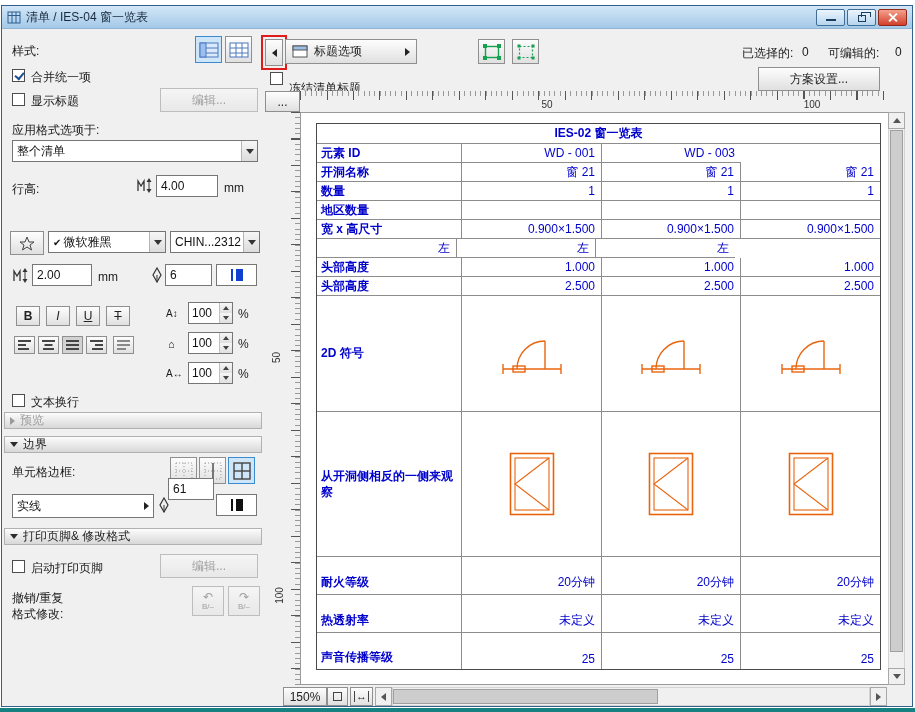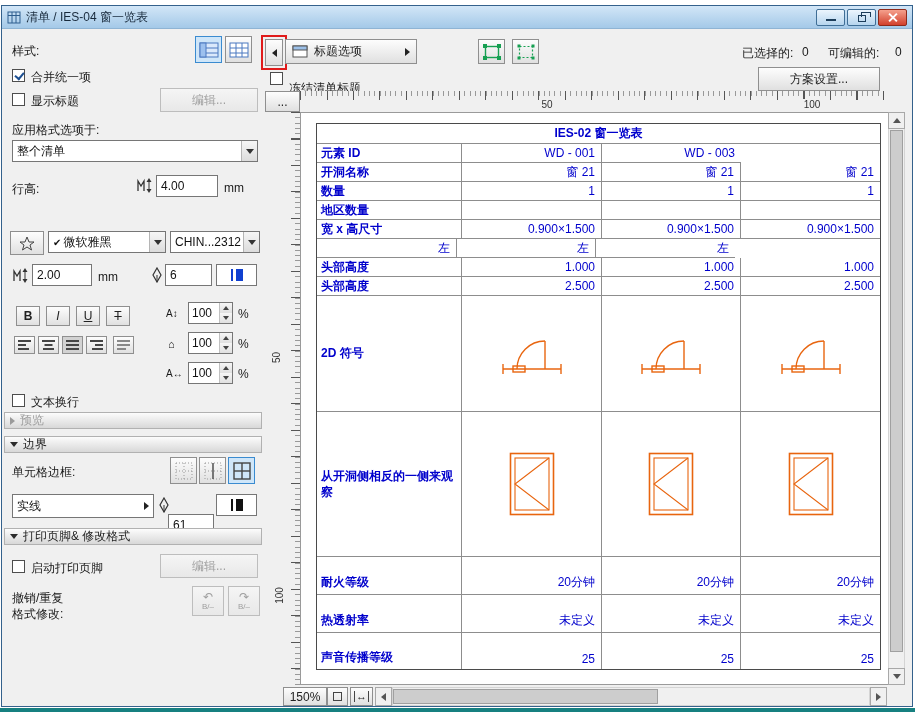--- a/index.html
+++ b/index.html
@@ -302,21 +302,21 @@
     </div>
 
     <div class="combo" style="left:10px;top:464px;width:142px;height:24px">
       <span>实线</span>
       <span style="margin-left:auto;margin-right:4px" class="tri-rt"></span>
     </div>
     <svg class="abs" style="left:156px;top:467px" width="12" height="16">
         <polygon points="6,1 10,8 6,15 2,8" fill="none" stroke="#333" stroke-width="1.2"></polygon>
         <line x1="6" y1="8" x2="6" y2="15" stroke="#333"></line>
       </svg>
-    <div class="input" style="left:166px;top:484px;width:46px;height:22px">61</div>
+    <div class="input" style="left:166px;top:448px;width:46px;height:22px">61</div>
     <div class="colorbtn" style="left:214px;top:464px;width:41px;height:22px">
       <span class="cb-bar1" style="background:#111"></span>
       <span class="cb-bar2" style="background:#111"></span>
     </div>
 
     <div class="section" style="top:498px">
       <span class="sec-open"></span>
       <span>打印页脚&amp; 修改格式</span>
     </div>
 

